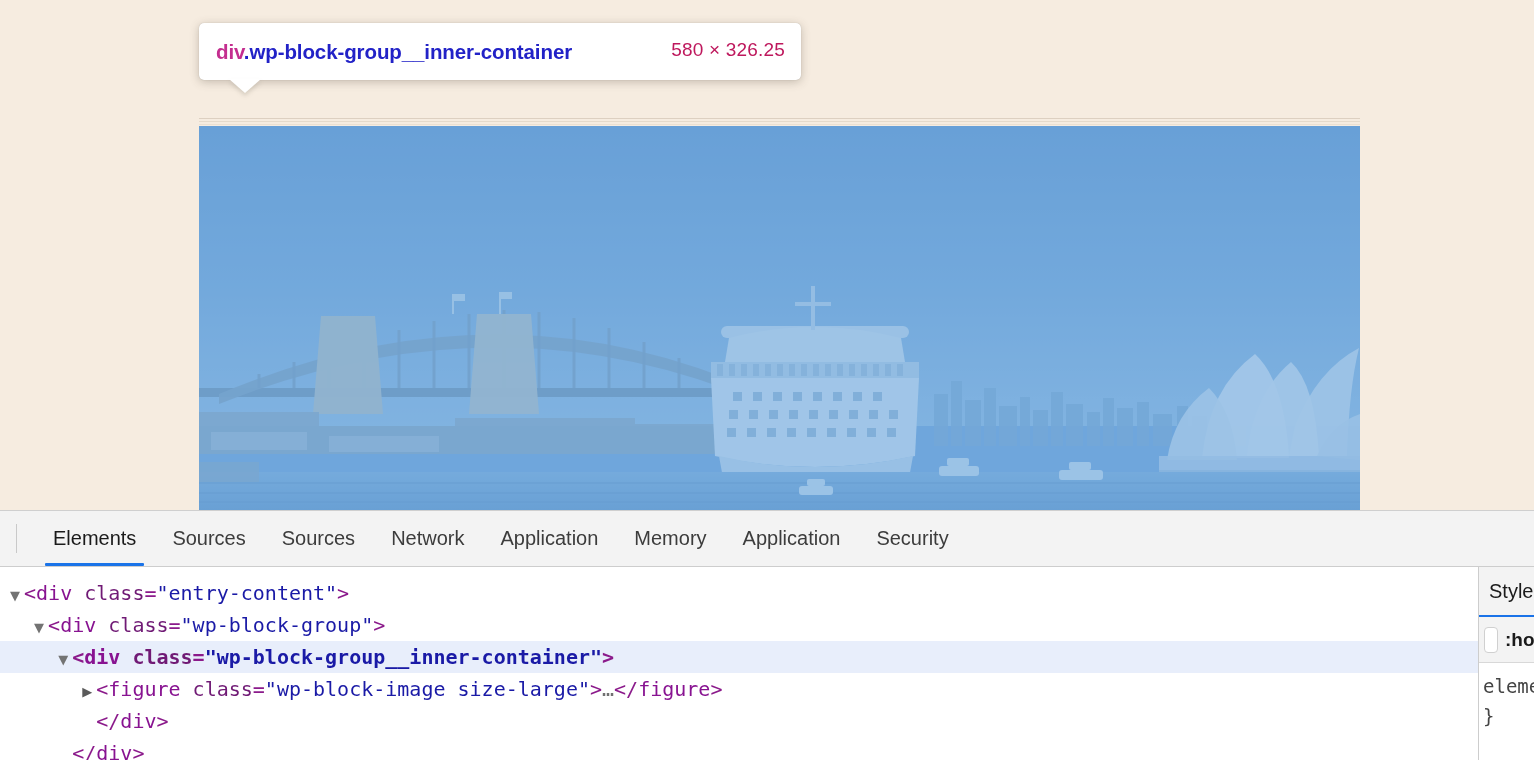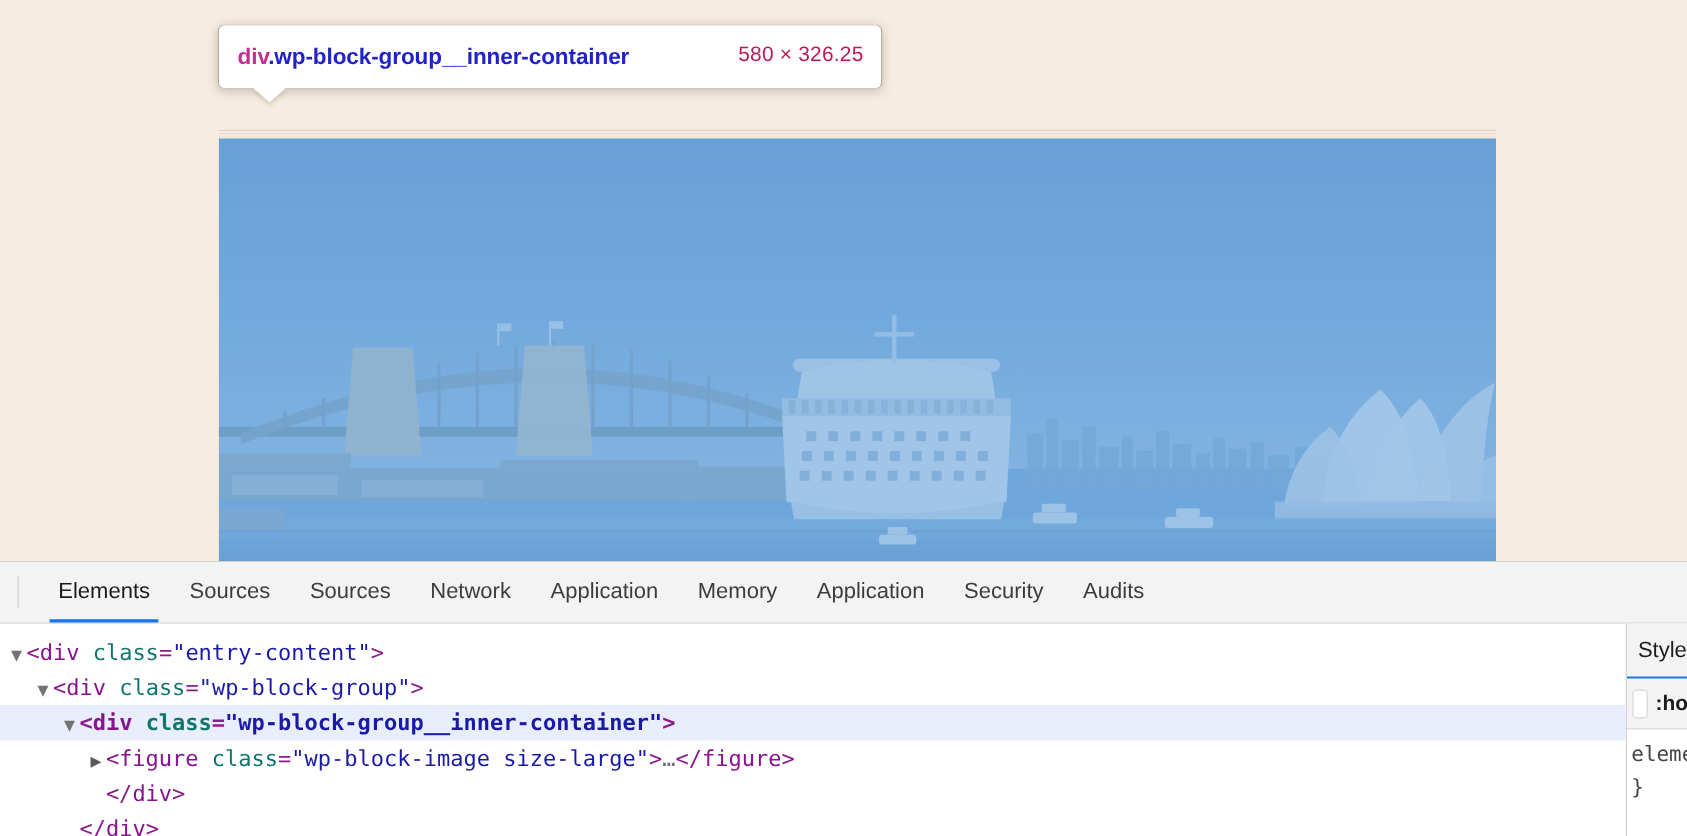--- a/index.html
+++ b/index.html
@@ -193,21 +193,21 @@
     width: 14px;
     color: #737373;
     font-size: 13px;
     font-family: "DejaVu Sans", sans-serif;
   }
   .tw.closed { color: #5a5a5a; }
   .tw.blank { color: transparent; }
 
   .p   { color: #8b1a8b; }   
   .tag { color: #881391; }   
-  .att { color: #0f766e; }   
+  .att { color: #701a75; }   
   .val { color: #1a1aa6; }   
   .ell { color: #717171; }   
 
   
   #styles-sidebar {
     flex: 0 0 56px;
     width: 56px;
     border-left: 1px solid #cdcdcd;
     background: #ffffff;
     display: flex;
@@ -468,21 +468,20 @@
       <div id="tab-left-divider"></div>
 
     <div class="dt-tab active">Elements</div>
         <div class="dt-tab">Sources</div>
         <div class="dt-tab">Sources</div>
         <div class="dt-tab">Network</div>
         <div class="dt-tab">Application</div>
         <div class="dt-tab">Memory</div>
         <div class="dt-tab">Application</div>
         <div class="dt-tab">Security</div>
-        <div class="dt-tab">Audits</div>
       </div>
 
     <div id="devtools-body">
 
       <div id="dom-tree">
 
       <div class="dom-row"><span></span><span class="tw">▼</span><span class="p">&lt;</span><span class="tag">div</span><span class="p"> </span><span class="att">class</span><span class="p">=</span><span class="val">"entry-content"</span><span class="p">&gt;</span></div>
           <div class="dom-row"><span>  </span><span class="tw">▼</span><span class="p">&lt;</span><span class="tag">div</span><span class="p"> </span><span class="att">class</span><span class="p">=</span><span class="val">"wp-block-group"</span><span class="p">&gt;</span></div>
           <div class="dom-row selected"><span>    </span><span class="tw">▼</span><span class="p">&lt;</span><span class="tag">div</span><span class="p"> </span><span class="att">class</span><span class="p">=</span><span class="val">"wp-block-group__inner-container"</span><span class="p">&gt;</span></div>
           <div class="dom-row"><span>      </span><span class="tw closed">▶</span><span class="p">&lt;</span><span class="tag">figure</span><span class="p"> </span><span class="att">class</span><span class="p">=</span><span class="val">"wp-block-image size-large"</span><span class="p">&gt;</span><span class="ell">…</span><span class="p"><span class="p">&lt;/</span><span class="tag">figure</span><span class="p">&gt;</span></span></div>

